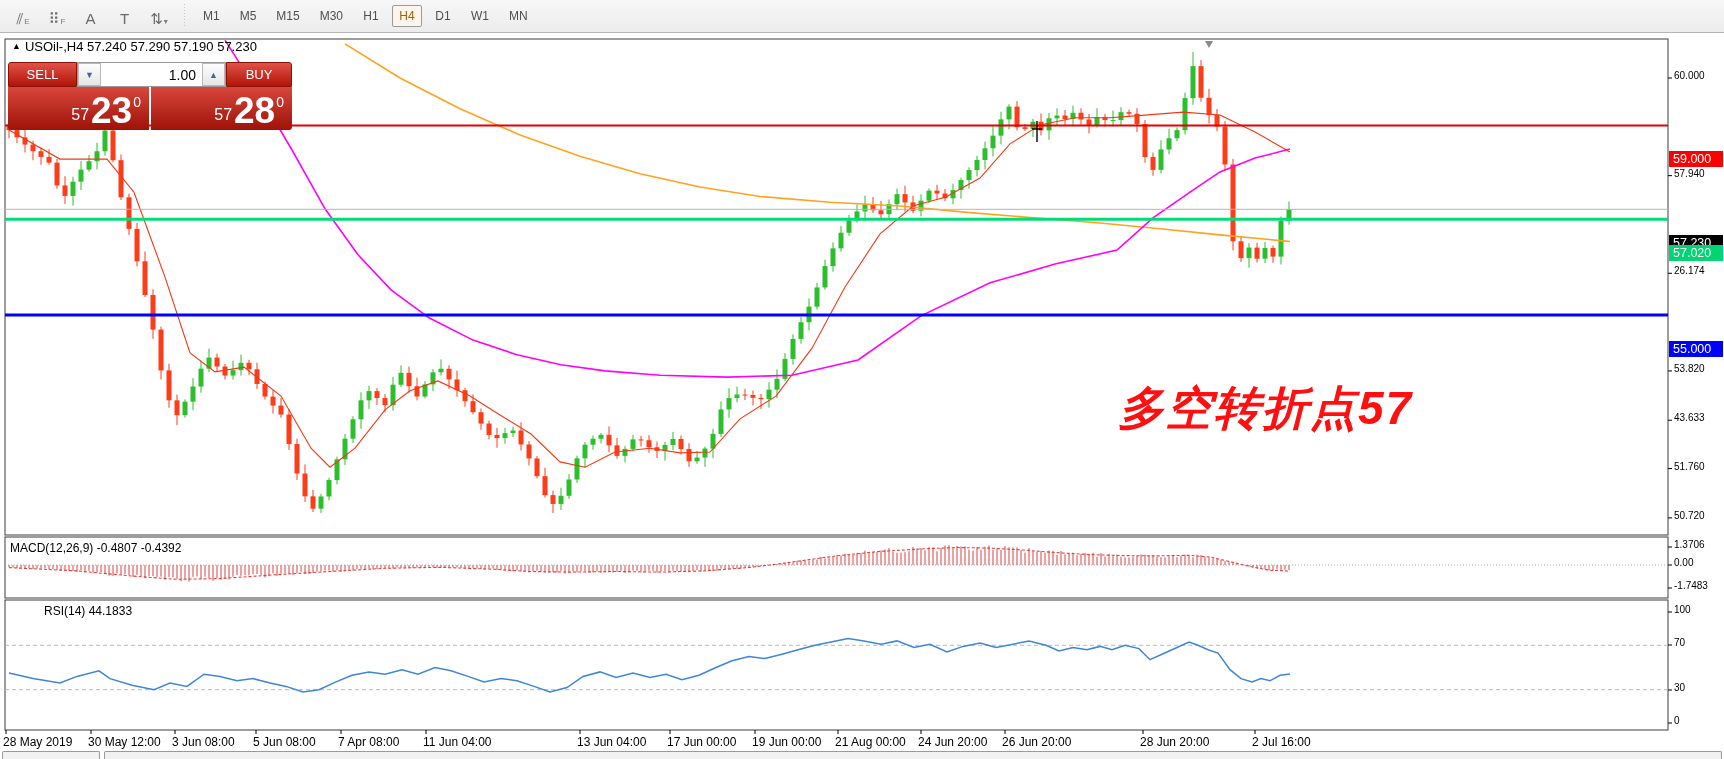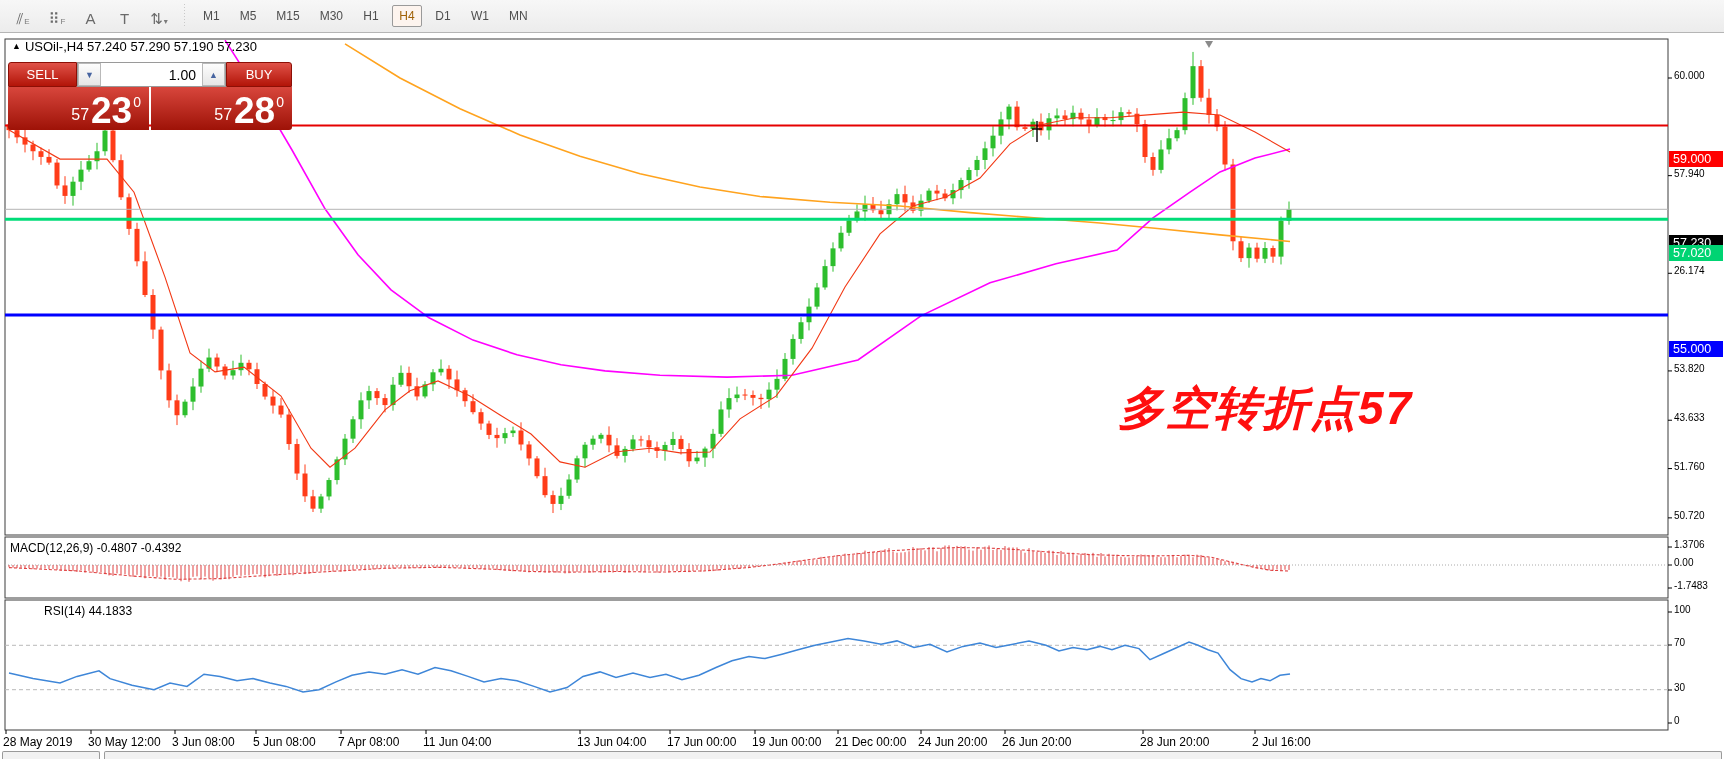--- a/index.html
+++ b/index.html
@@ -861,21 +861,21 @@
     <div id="date-labels">
         <div class="lbl date-lbl" style="left: 3px; top: 701px;">28 May 2019</div>
         <div class="lbl date-lbl" style="left: 88px; top: 701px;">30 May 12:00</div>
         <div class="lbl date-lbl" style="left: 172px; top: 701px;">3 Jun 08:00</div>
         <div class="lbl date-lbl" style="left: 253px; top: 701px;">5 Jun 08:00</div>
         <div class="lbl date-lbl" style="left: 338px; top: 701px;">7 Apr 08:00</div>
         <div class="lbl date-lbl" style="left: 423px; top: 701px;">11 Jun 04:00</div>
         <div class="lbl date-lbl" style="left: 577px; top: 701px;">13 Jun 04:00</div>
         <div class="lbl date-lbl" style="left: 667px; top: 701px;">17 Jun 00:00</div>
         <div class="lbl date-lbl" style="left: 752px; top: 701px;">19 Jun 00:00</div>
-        <div class="lbl date-lbl" style="left: 835px; top: 701px;">21 Dec 00:00</div>
+        <div class="lbl date-lbl" style="left: 835px; top: 701px;">21 Aug 00:00</div>
         <div class="lbl date-lbl" style="left: 918px; top: 701px;">24 Jun 20:00</div>
         <div class="lbl date-lbl" style="left: 1002px; top: 701px;">26 Jun 20:00</div>
         <div class="lbl date-lbl" style="left: 1140px; top: 701px;">28 Jun 20:00</div>
         <div class="lbl date-lbl" style="left: 1252px; top: 701px;">2 Jul 16:00</div>
       </div>
 
     <div class="btab" style="left:2px; width:98px;"></div>
     <div class="btab" style="left:104px; width:1618px;"></div>
   </div>
 </div>

